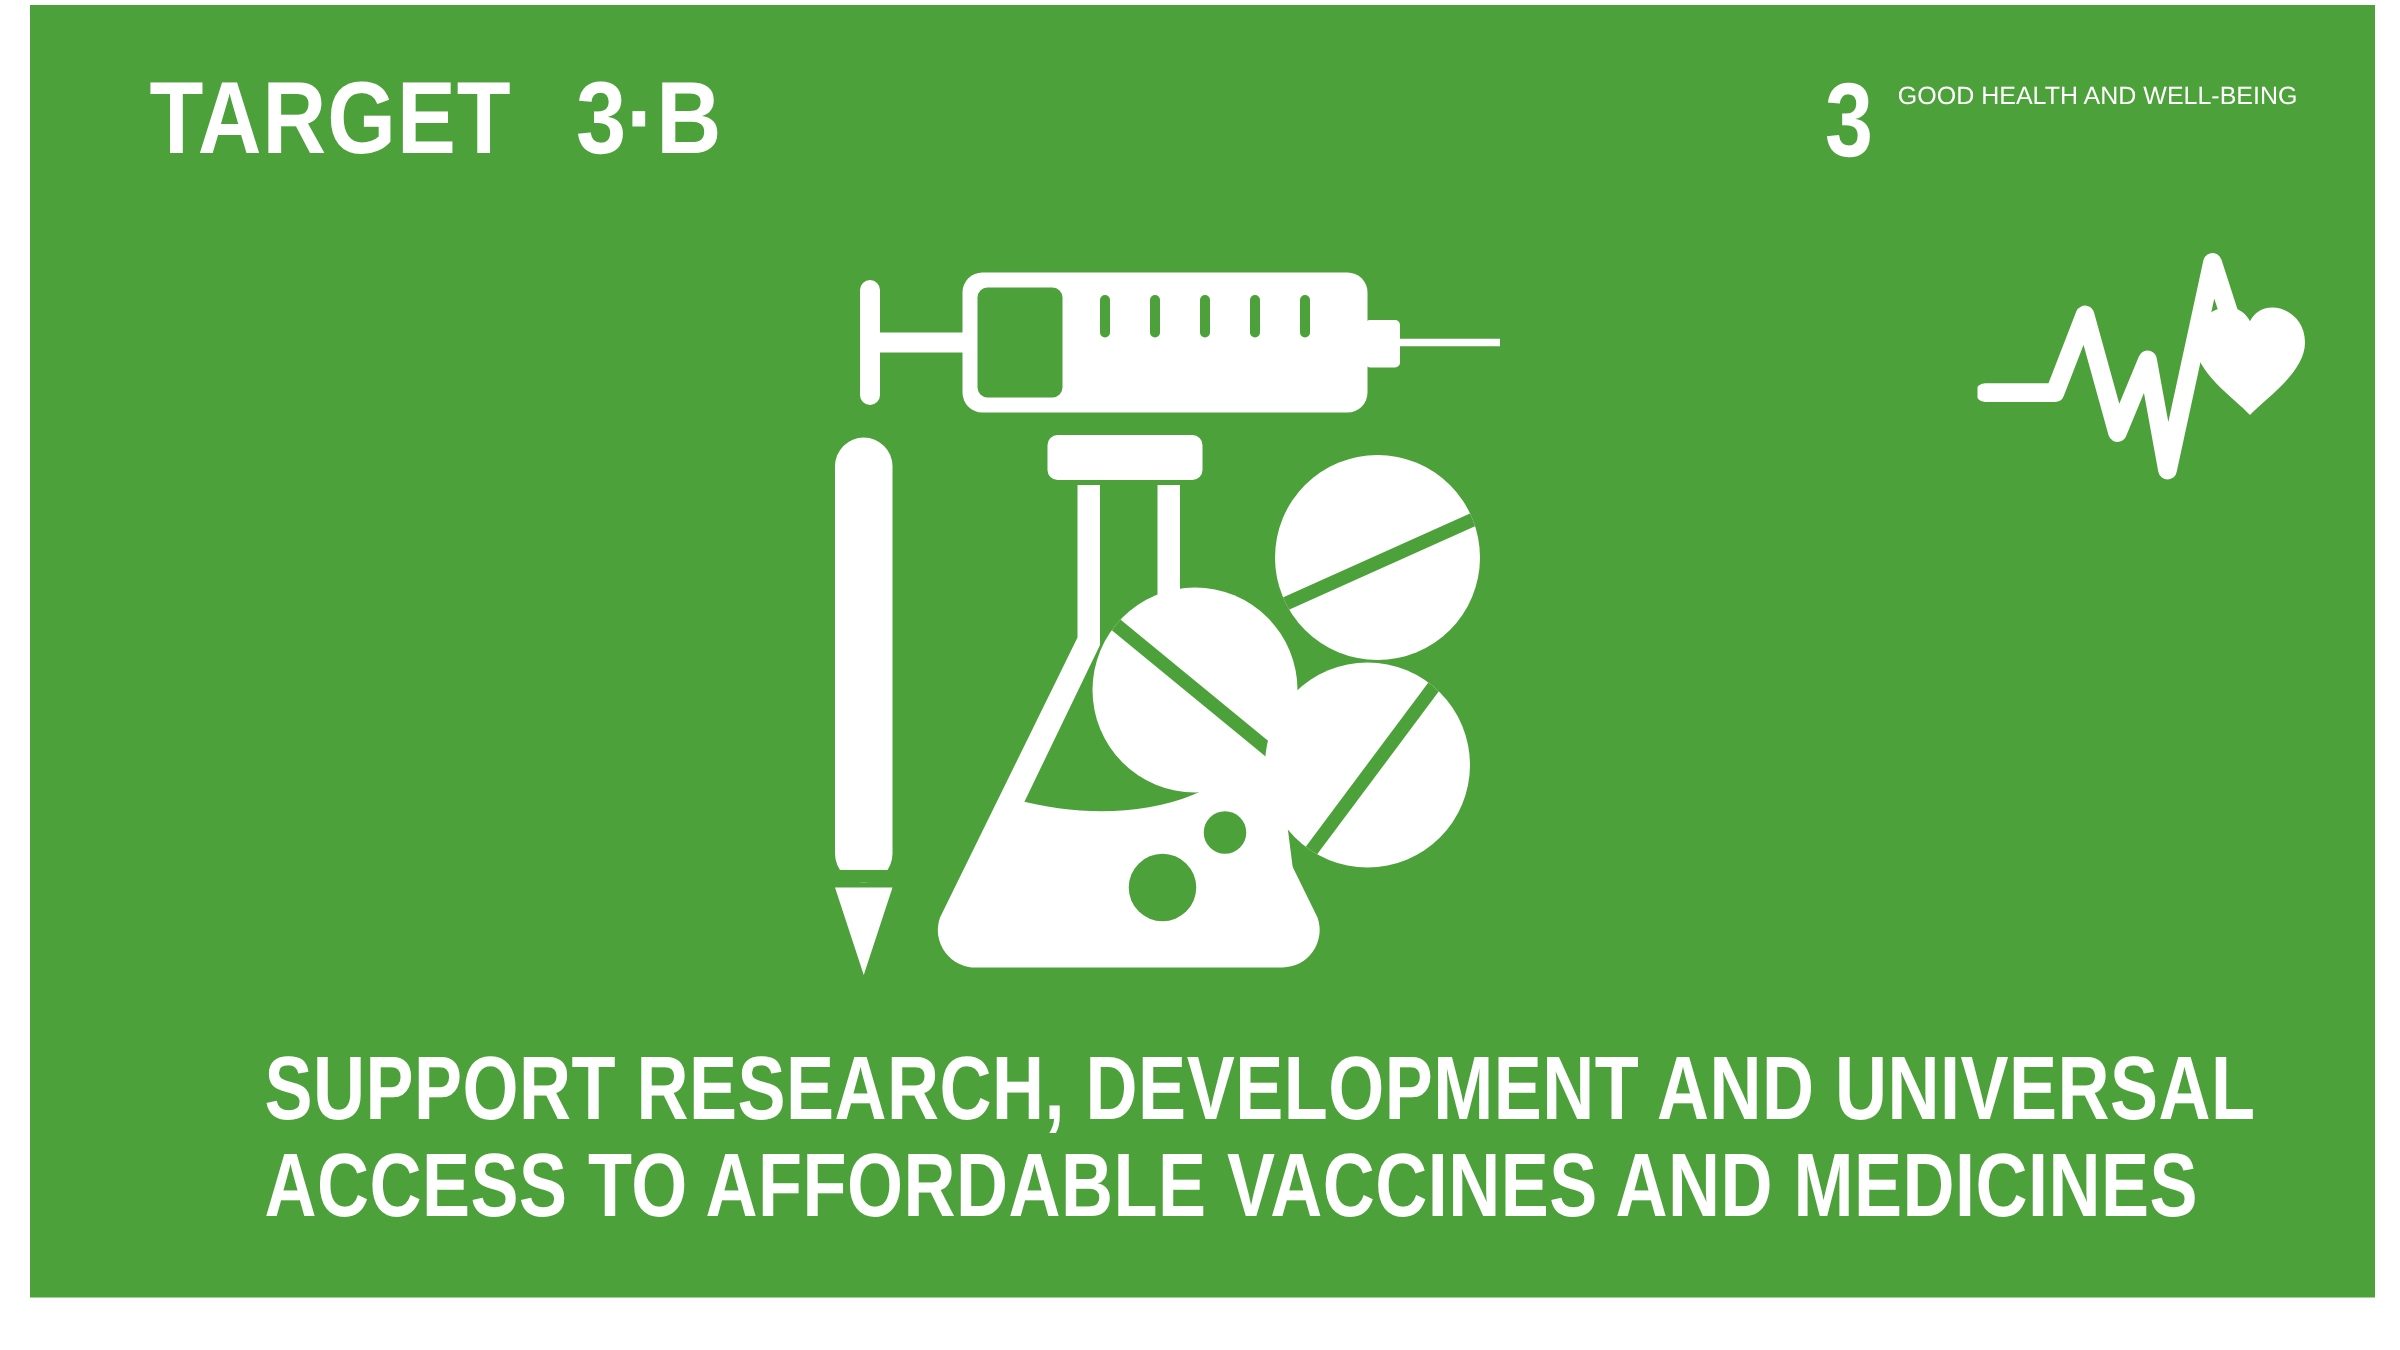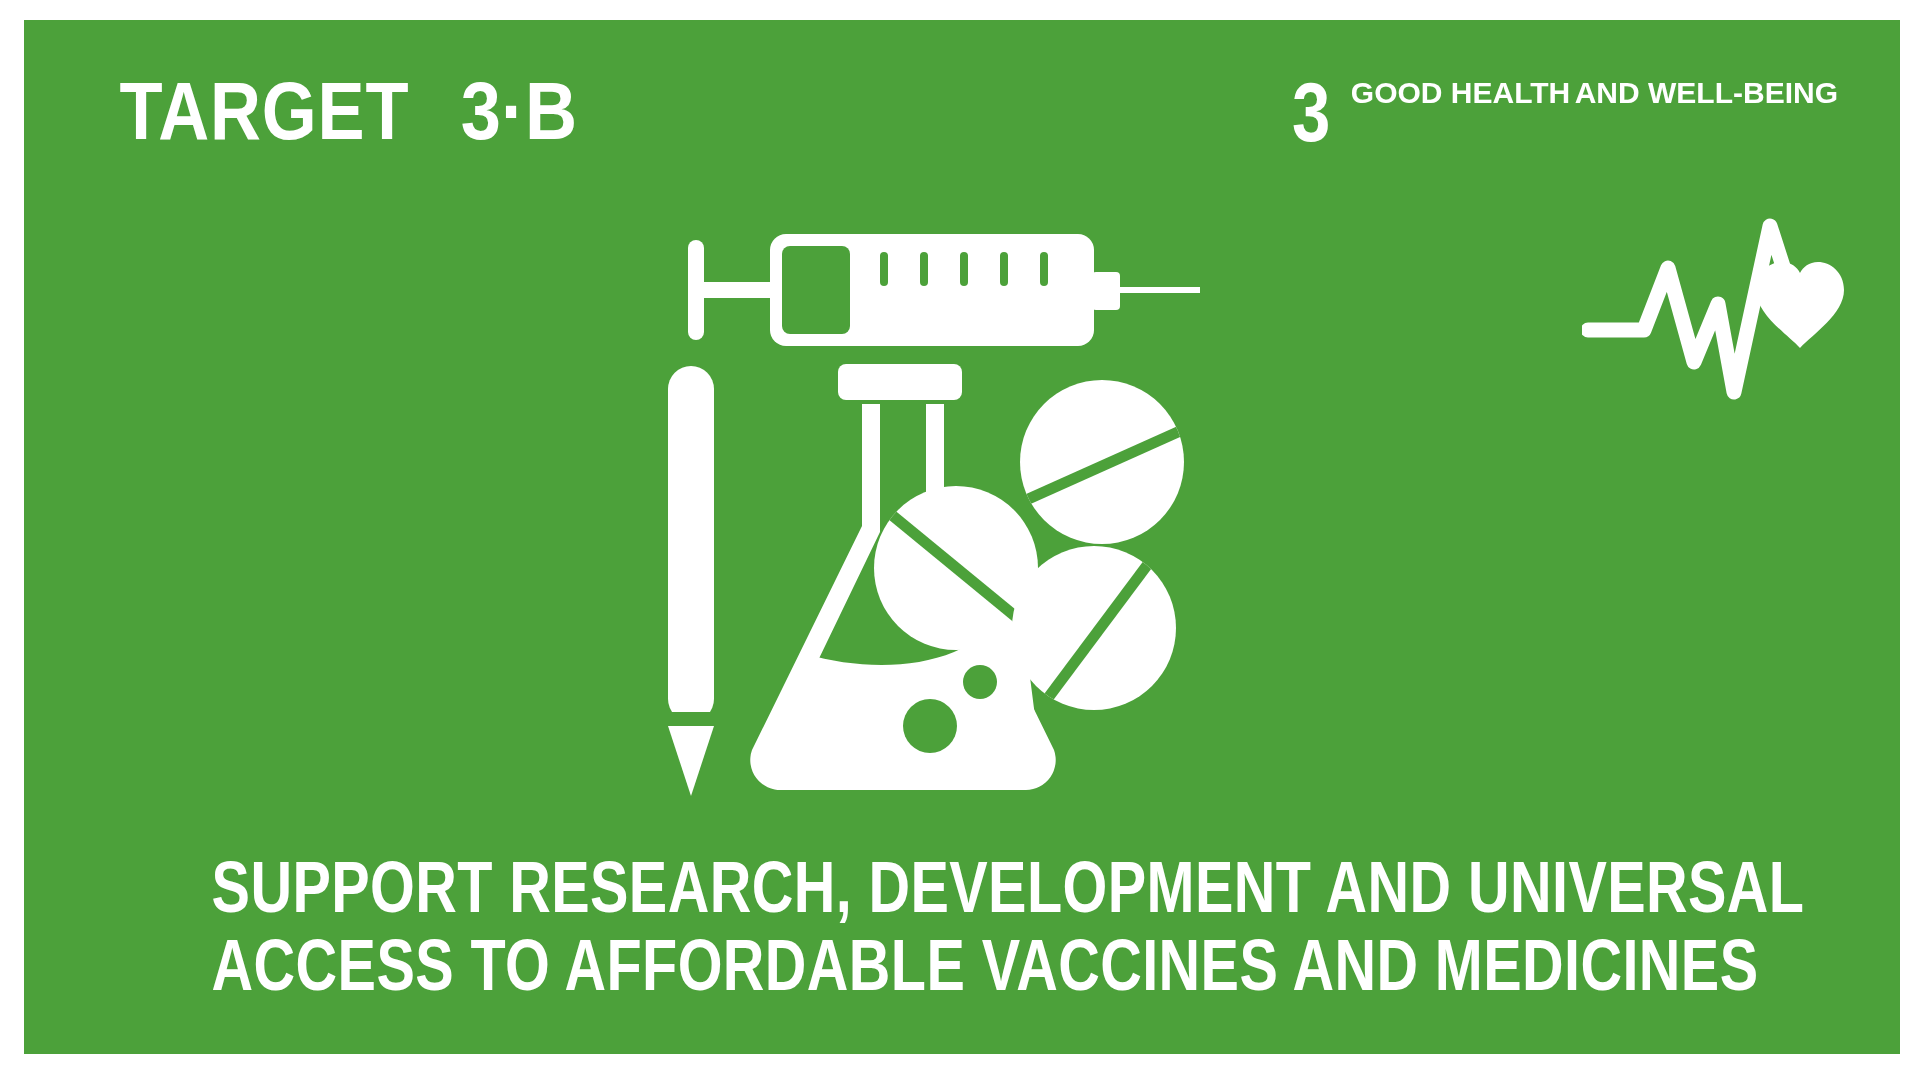--- a/index.html
+++ b/index.html
@@ -10,21 +10,21 @@
   body {
     width: 1920px;
     height: 1080px;
     overflow: hidden;
     font-family: "Liberation Sans", sans-serif;
   }
 
   #poster {
     position: absolute;
     left: 24px;
-    top: 20px;
+    top: 4px;
     width: 1876px;
     height: 1034px;
     background: #4CA13A;
     overflow: hidden;
   }
 
   
   #target-header {
     position: absolute;
     left: 72px;
@@ -75,22 +75,22 @@
     transform-origin: left top;
     margin-right: -4px;
   }
   #goal-title {
     margin-left: 16px;
     margin-top: 6px;
   }
   .goal-title-line {
     color: #ffffff;
     font-family: "Liberation Sans Narrow", "Liberation Sans", sans-serif;
-    font-weight: 700;
-    font-size: 30px;
+    font-weight: 400;
+    font-size: 20px;
     line-height: 30px;
     letter-spacing: 0px;
     transform: scaleX(0.93);
     transform-origin: left top;
   }
   .goal-title-line + .goal-title-line { margin-top: 21px; }
 
   
   #pulse-icon {
     position: absolute;

